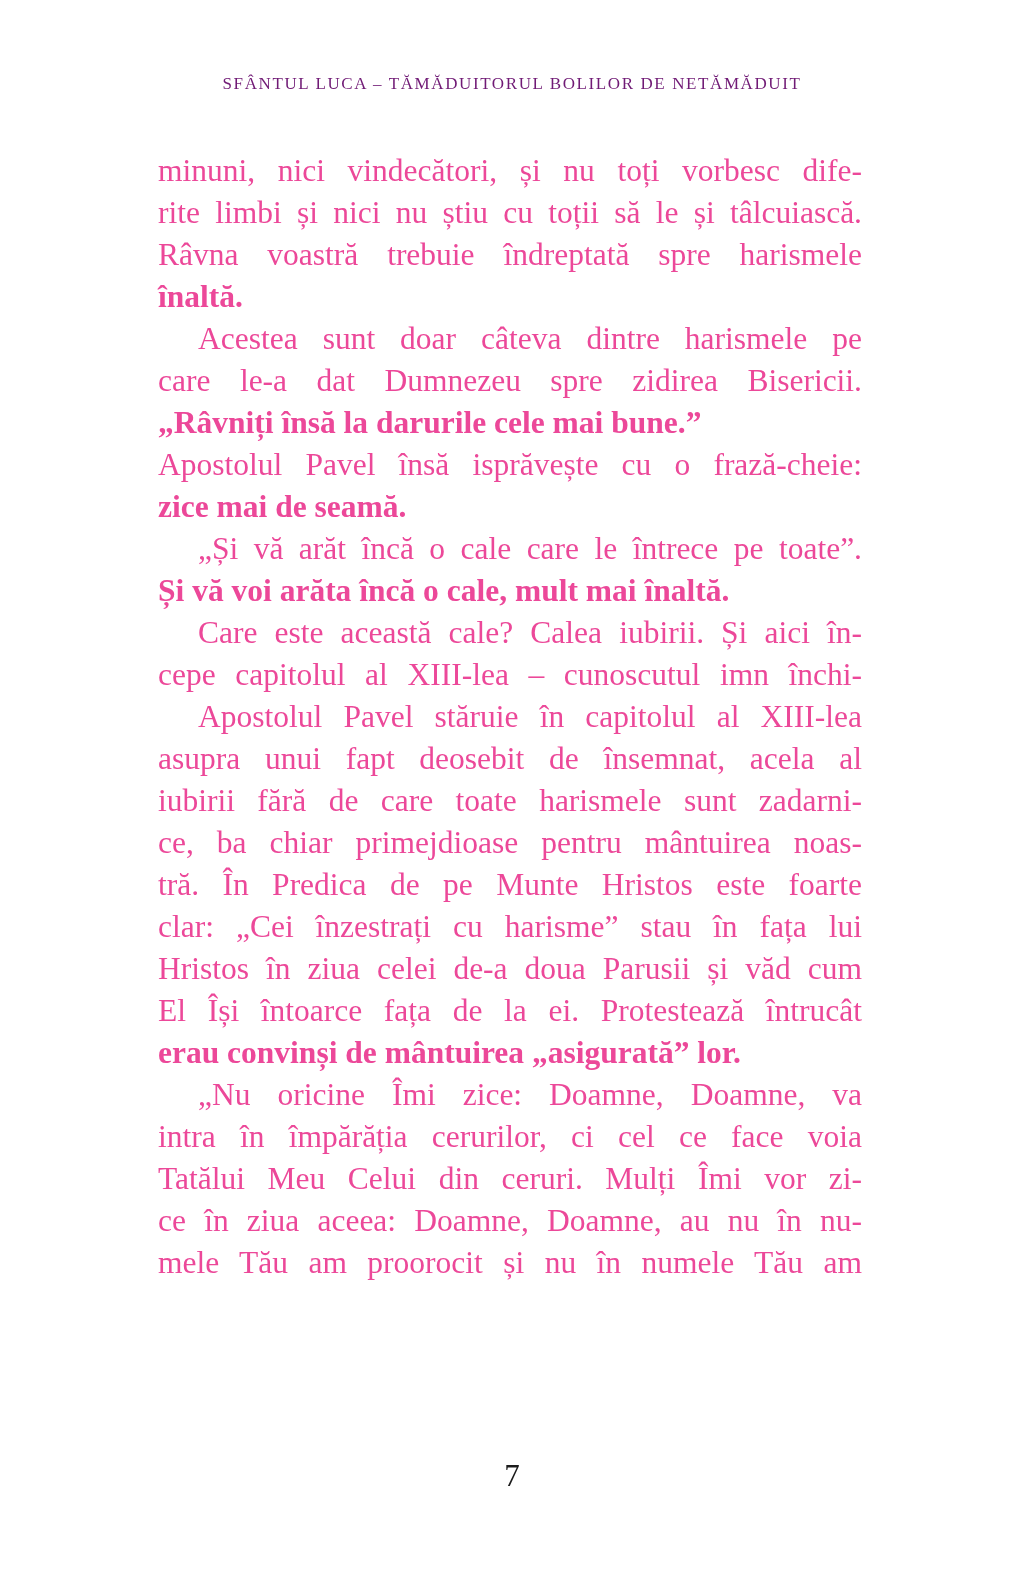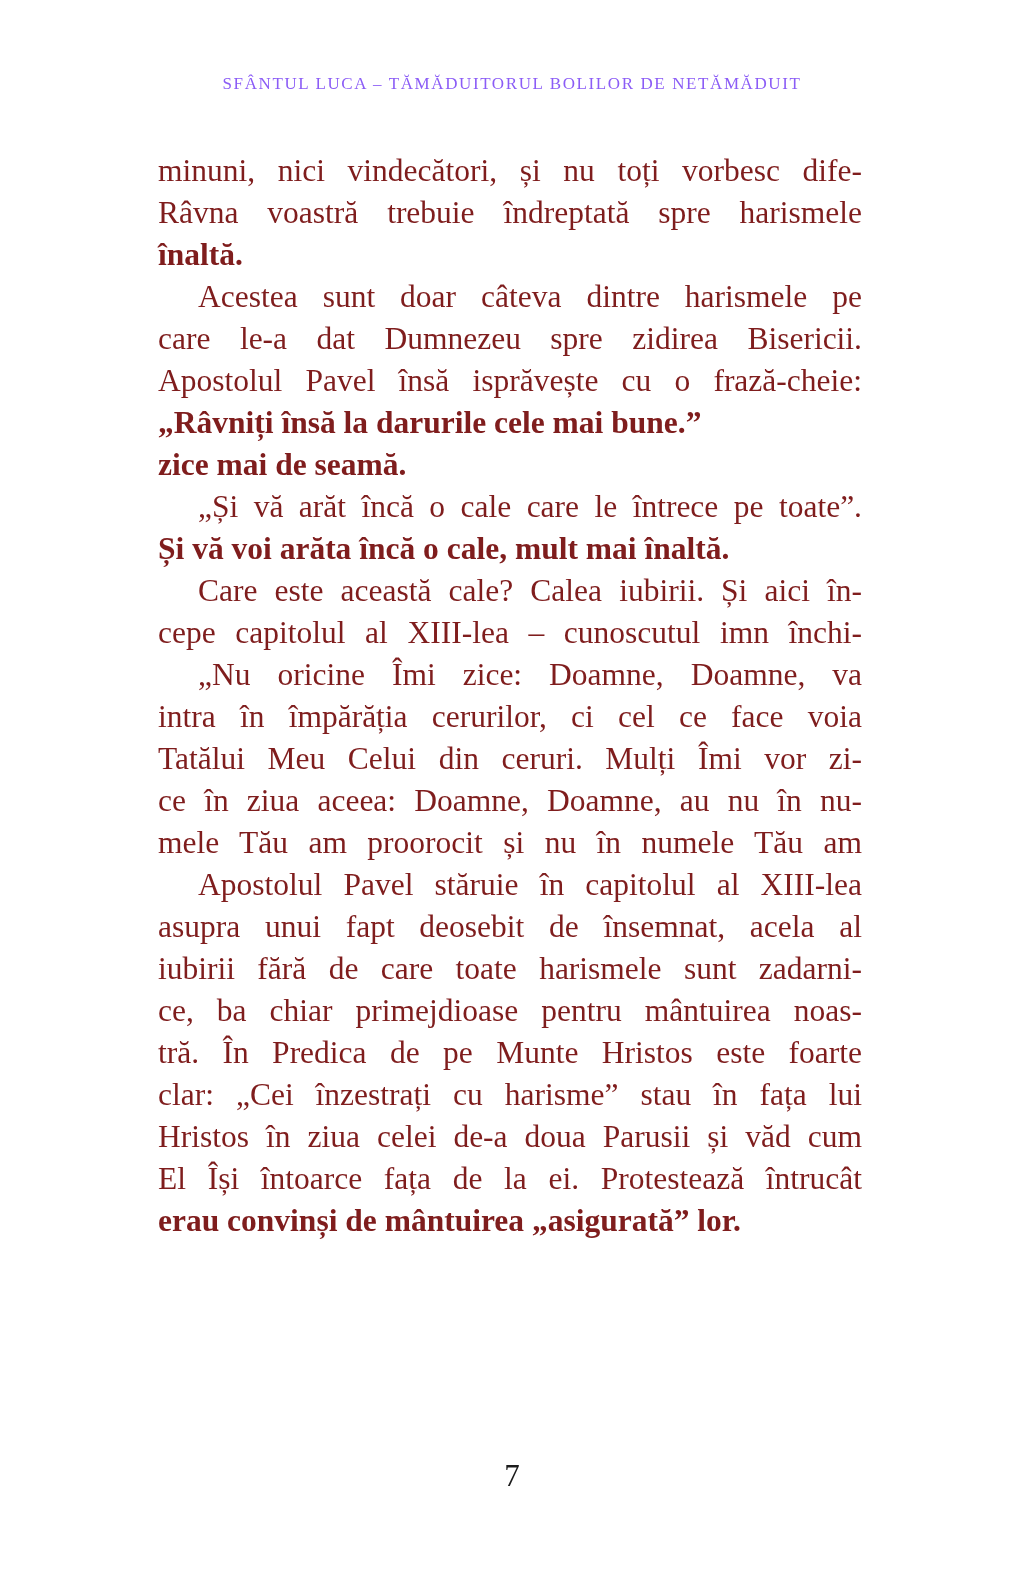--- a/index.html
+++ b/index.html
@@ -2,26 +2,26 @@
 <html><head>
 <meta charset="utf-8">
 <style>
   html, body { margin: 0; padding: 0; background: #ffffff; }
   body { width: 1024px; height: 1575px; position: relative; overflow: hidden; }
   .page { position: absolute; left: 0; top: 0; width: 1024px; height: 1575px; background: #fff; }
   .running-head {
     position: absolute; left: 0; right: 0; top: 74px;
     text-align: center;
     font-family: "Liberation Serif", "DejaVu Serif", serif;
-    font-size: 17px; letter-spacing: 1.6px; color: #8b5cf6;
+    font-size: 17px; letter-spacing: 1.6px; color: #701a75;
   }
   .body-text {
     position: absolute; left: 158px; top: 150px; width: 704px;
     font-family: "Liberation Serif", "DejaVu Serif", serif;
-    font-size: 31.5px; line-height: 42px; color: #7f1d1d;
+    font-size: 31.5px; line-height: 42px; color: #ec4899;
   }
   .line {
     display: block; height: 42px; white-space: nowrap;
     text-align: justify; text-align-last: justify;
   }
   .line.last { text-align-last: left; font-weight: bold; }
   .line.indent { padding-left: 40px; }
   .folio {
     position: absolute; left: 0; right: 0; top: 1458px; text-align: center;
     font-family: "Liberation Serif", "DejaVu Serif", serif;
@@ -31,60 +31,61 @@
 </head>
 <body>
 
 <div class="page">
   <div class="running-head">SFÂNTUL LUCA – TĂMĂDUITORUL BOLILOR DE NETĂMĂDUIT</div>
 
   <div class="body-text">
 
     <div>
       <span class="line">minuni, nici vindecători, și nu toți vorbesc dife-</span>
+      <span class="line">rite limbi și nici nu știu cu toții să le și tâlcuiască.</span>
       <span class="line">Râvna voastră trebuie îndreptată spre harismele</span>
       <span class="line last">înaltă.</span>
     </div>
 
     <div>
       <span class="line indent">Acestea sunt doar câteva dintre harismele pe</span>
       <span class="line">care le-a dat Dumnezeu spre zidirea Bisericii.</span>
+      <span class="line last">„Râvniți însă la darurile cele mai bune.”</span>
       <span class="line">Apostolul Pavel însă isprăvește cu o frază-cheie:</span>
-      <span class="line last">„Râvniți însă la darurile cele mai bune.”</span>
     </div>
 
     <div>
       <span class="line last">zice mai de seamă.</span>
     </div>
 
     <div>
       <span class="line indent">„Și vă arăt încă o cale care le întrece pe toate”.</span>
       <span class="line last">Și vă voi arăta încă o cale, mult mai înaltă.</span>
     </div>
 
     <div>
       <span class="line indent">Care este această cale? Calea iubirii. Și aici în-</span>
       <span class="line">cepe capitolul al XIII-lea – cunoscutul imn închi-</span>
     </div>
 
     <div>
-      <span class="line indent">„Nu oricine Îmi zice: Doamne, Doamne, va</span>
-      <span class="line">intra în împărăția cerurilor, ci cel ce face voia</span>
-      <span class="line">Tatălui Meu Celui din ceruri. Mulți Îmi vor zi-</span>
-      <span class="line">ce în ziua aceea: Doamne, Doamne, au nu în nu-</span>
-      <span class="line">mele Tău am proorocit și nu în numele Tău am</span>
-    </div>
-
-    <div>
       <span class="line indent">Apostolul Pavel stăruie în capitolul al XIII-lea</span>
       <span class="line">asupra unui fapt deosebit de însemnat, acela al</span>
       <span class="line">iubirii fără de care toate harismele sunt zadarni-</span>
       <span class="line">ce, ba chiar primejdioase pentru mântuirea noas-</span>
       <span class="line">tră. În Predica de pe Munte Hristos este foarte</span>
       <span class="line">clar: „Cei înzestrați cu harisme” stau în fața lui</span>
       <span class="line">Hristos în ziua celei de-a doua Parusii și văd cum</span>
       <span class="line">El Își întoarce fața de la ei. Protestează întrucât</span>
       <span class="line last">erau convinși de mântuirea „asigurată” lor.</span>
     </div>
+
+    <div>
+      <span class="line indent">„Nu oricine Îmi zice: Doamne, Doamne, va</span>
+      <span class="line">intra în împărăția cerurilor, ci cel ce face voia</span>
+      <span class="line">Tatălui Meu Celui din ceruri. Mulți Îmi vor zi-</span>
+      <span class="line">ce în ziua aceea: Doamne, Doamne, au nu în nu-</span>
+      <span class="line">mele Tău am proorocit și nu în numele Tău am</span>
+    </div>
   </div>
 
   <div class="folio">7</div>
 </div>
 
 </body></html>

